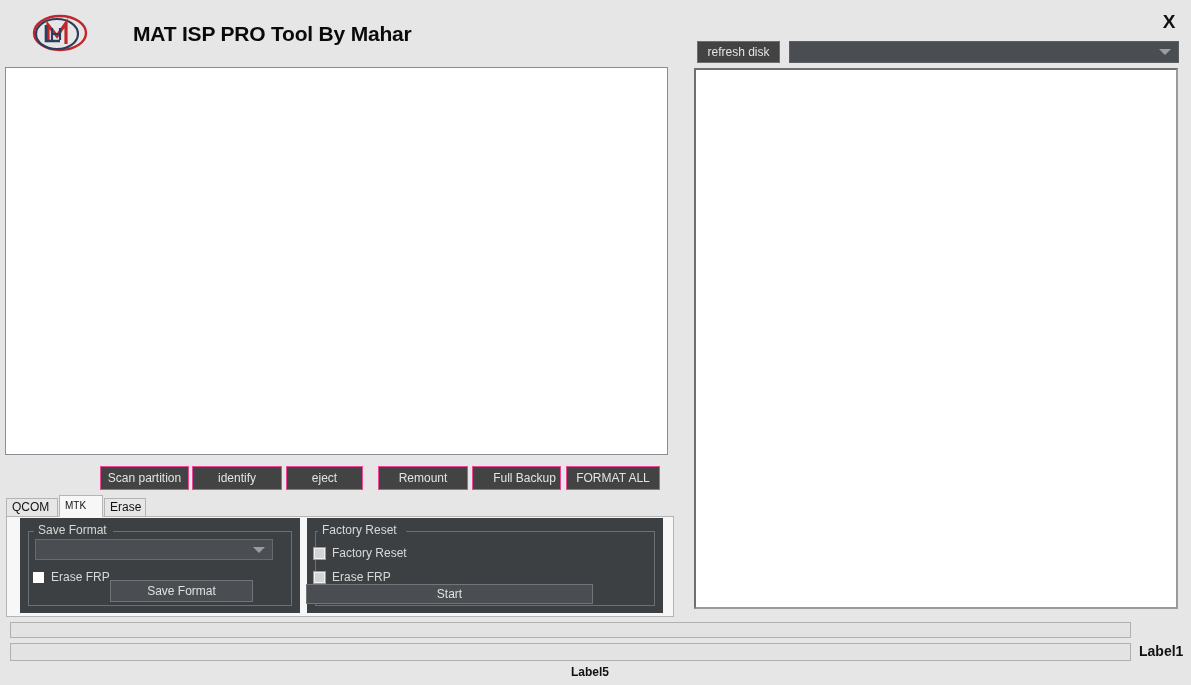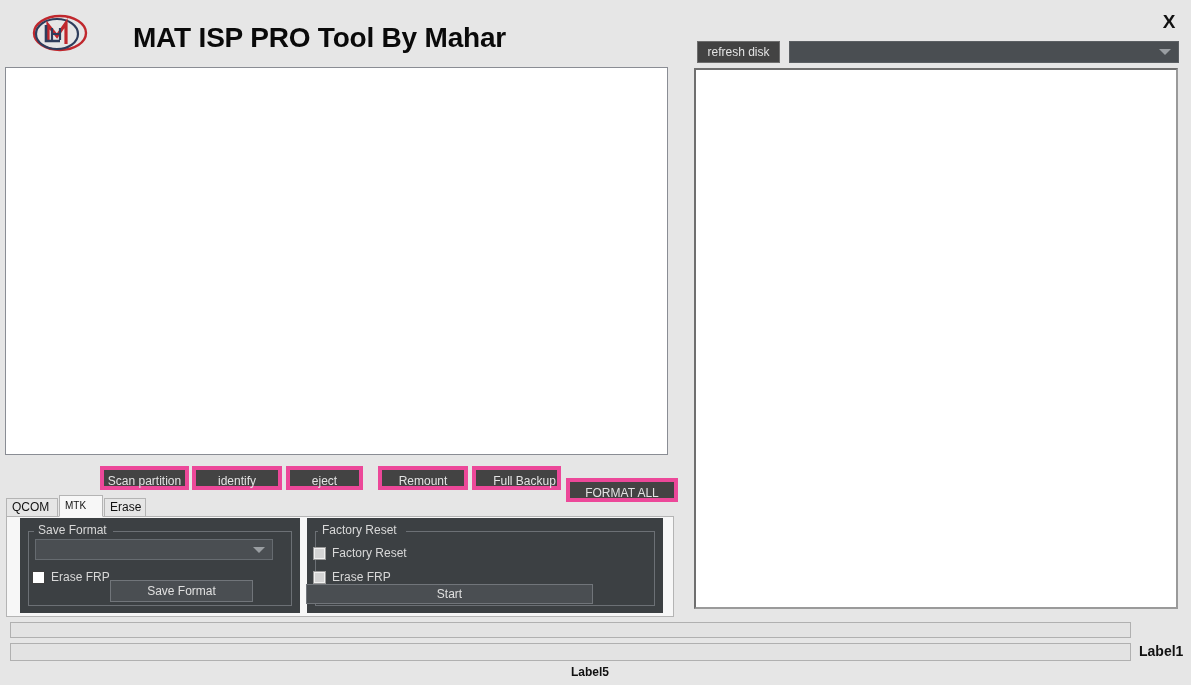--- a/index.html
+++ b/index.html
@@ -24,21 +24,21 @@
     background: #e6e6e6;
   }
   #brand-logo {
     position: absolute;
     left: 30px; top: 12px;
     width: 60px; height: 42px;
   }
   #app-title {
     position: absolute;
     left: 133px; top: 22px;
-    font-size: 28px;
+    font-size: 21px;
     font-weight: bold;
     color: #0a0a0a;
     letter-spacing: -0.2px;
     white-space: nowrap;
   }
   #close-button {
     position: absolute;
     left: 1158px; top: 10px;
     width: 22px; height: 24px;
     font-size: 19px;
@@ -61,37 +61,37 @@
     background: #ffffff;
     border: 1px solid #8a8d94;
     box-sizing: border-box;
   }
 
   
   .action-btn {
     position: absolute;
     height: 24px;
     background: #434343;
-    border: 4px solid #ec4899;
+    border: 1px solid #ec4899;
     color: #e3e3e3;
     font-size: 12px;
     font-family: "Liberation Sans", sans-serif;
     text-align: center;
     line-height: 22px;
     box-sizing: border-box;
     cursor: pointer;
     padding: 0;
     white-space: nowrap;
   }
   #btn-scan-partition { left: 100px; top: 466px; width: 89px; }
   #btn-identify       { left: 192px; top: 466px; width: 90px; }
   #btn-eject          { left: 286px; top: 466px; width: 77px; }
   #btn-remount        { left: 378px; top: 466px; width: 90px; }
   #btn-full-backup    { left: 472px; top: 466px; width: 89px; padding-left: 16px; }
-  #btn-format-all     { left: 566px; top: 466px; width: 112px; margin-top: 12px; }
+  #btn-format-all     { left: 566px; top: 466px; width: 94px; }
 
   
   #tab-control {
     position: absolute;
     left: 6px; top: 495px;
     width: 668px; height: 122px;
   }
   #tab-strip {
     position: absolute;
     left: 0; top: 0;

